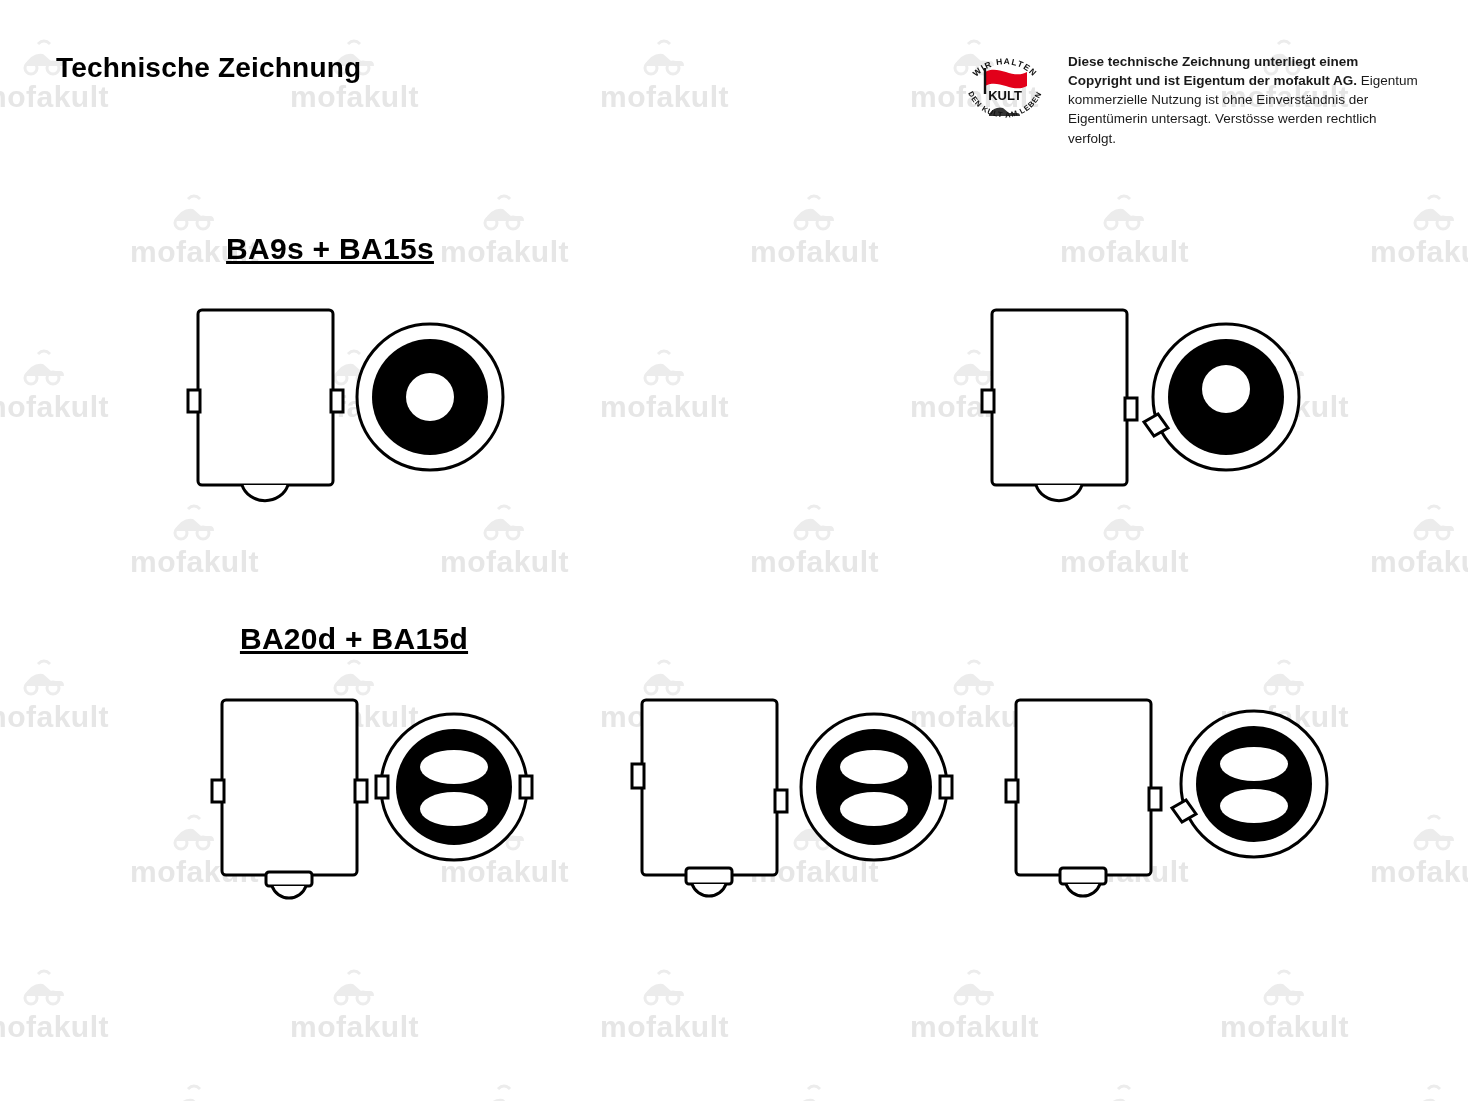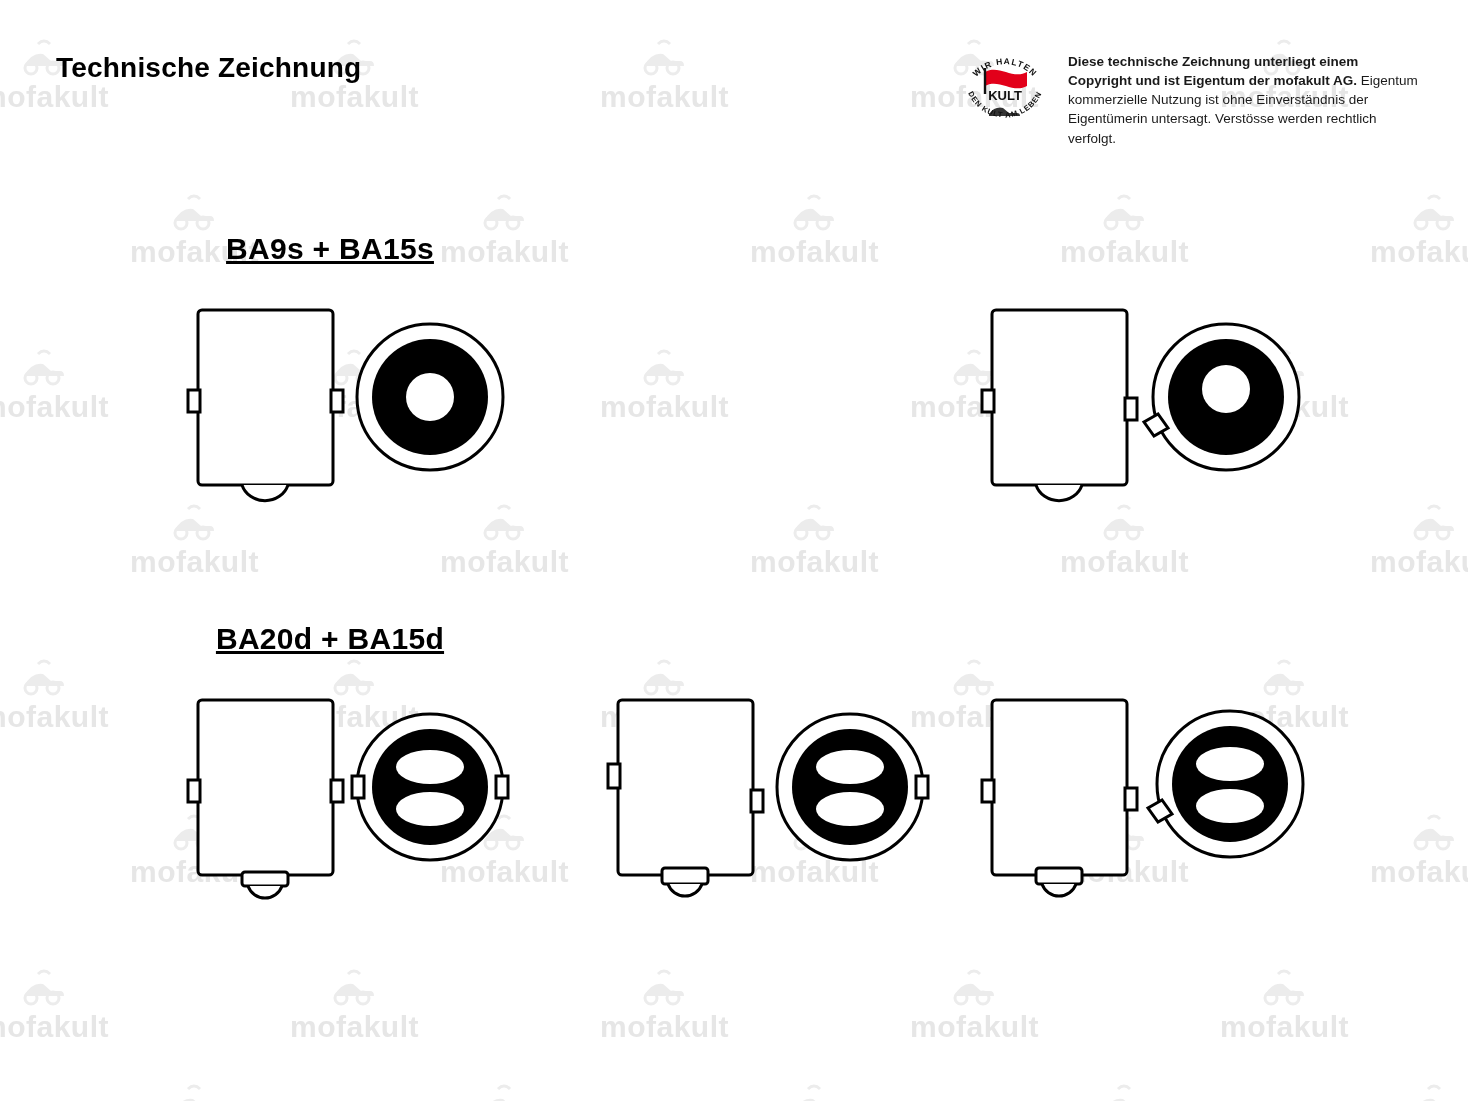--- a/index.html
+++ b/index.html
@@ -556,21 +556,21 @@
               <circle cx="296" cy="115" r="58" fill="#000"></circle>
               <circle cx="296" cy="107" r="24" fill="#fff"></circle>
               <path d="M 228,132 l -14,8 l 10,14 l 14,-8 z" fill="#fff" stroke="#000" stroke-width="3"></path>
             </g>
           </svg>
         </div>
       </div>
 
     </div>
 
-    <div class="row" style="margin-top:30px;">
+    <div class="row" style="margin-top:30px;margin-left:24px;">
 
       <div class="cell cell-0">
         <div class="cell-title">BA20d + BA15d</div>
         <div class="cell-art">
           <svg width="420" height="270" viewBox="0 0 420 270">
             <g stroke="#000" stroke-width="3" fill="#fff">
               <rect x="78" y="28" width="135" height="175" rx="4"></rect>
               <rect x="68" y="108" width="12" height="22"></rect>
               <rect x="211" y="108" width="12" height="22"></rect>
               <rect x="122" y="200" width="46" height="14" rx="3"></rect>

